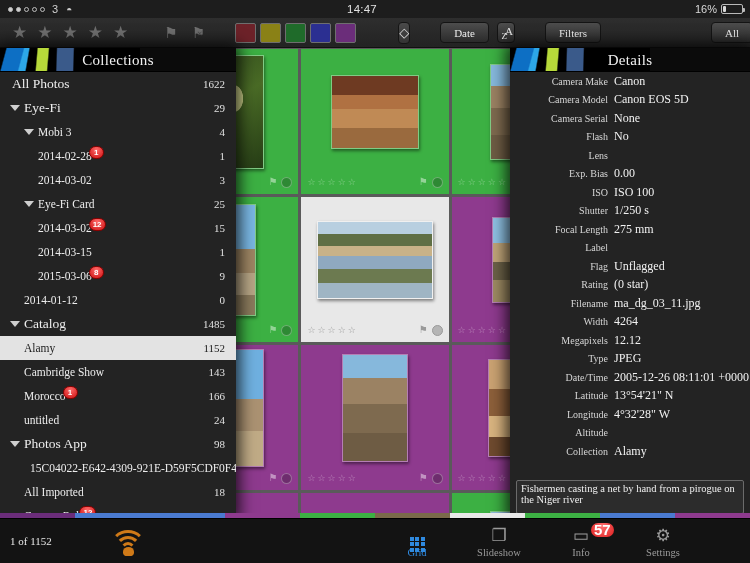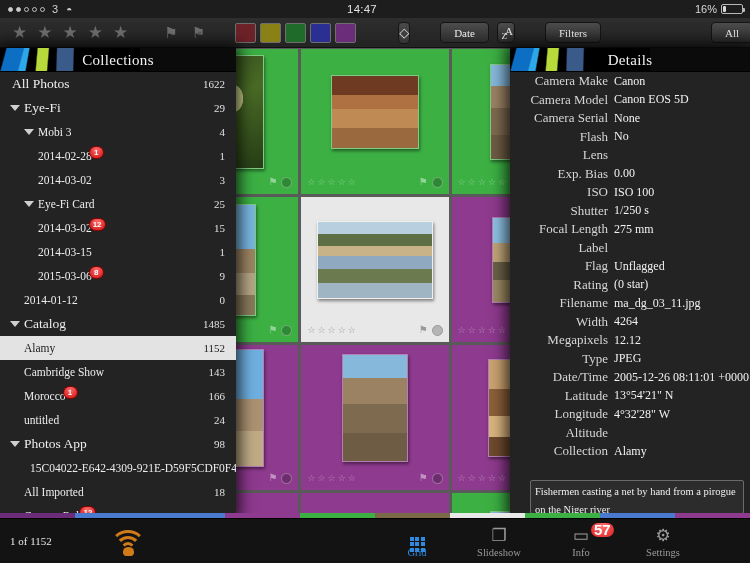--- a/index.html
+++ b/index.html
@@ -175,26 +175,26 @@
     display: inline-flex; align-items: center; justify-content: center;
     min-width: 15px; height: 13px; padding: 0 3px; margin-left: -3px; margin-top: -8px;
     background: radial-gradient(circle at 50% 25%, #ff6a6a, #cc1111);
     border: 1px solid #8b0000; border-radius: 7px;
     color: #fff; font-size: 8px; font-family: "Liberation Sans", sans-serif; font-weight: bold;
   }
   .crow.big .clabel { font-size: 13.5px; }
 
   
   .drow { display: flex; height: 18.5px; align-items: center; font-family: "Liberation Serif", serif; }
-  .dkey { width: 104px; text-align: right; padding-right: 6px; color: #d6d6d6; font-size: 13px; white-space: nowrap; }
+  .dkey { width: 104px; text-align: right; padding-right: 6px; color: #d6d6d6; font-size: 10px; white-space: nowrap; }
   .dval { color: #f2f2f2; font-size: 12px; white-space: nowrap; overflow: hidden; }
   .caption-box {
-    position: absolute; left: 20px; right: 6px; bottom: 4px; height: 34px;
+    position: absolute; left: 6px; right: 6px; bottom: 4px; height: 34px;
     background: #2c2c2c; border: 1px solid #6b6b6b; border-radius: 2px;
-    padding: 2px 4px; color: #f0f0f0; font-size: 10.5px; line-height: 18px;
+    padding: 2px 4px; color: #f0f0f0; font-size: 10.5px; line-height: 11px;
     font-family: "Liberation Serif", serif; overflow: hidden;
   }
 
   
   .tabbar {
     position: absolute; left: 0; bottom: 0; width: 750px; height: 45px;
     background: #131313; border-top: 1px solid #000;
     display: flex; align-items: center;
   }
   .counter { padding-left: 10px; color: #e7e7e7; font-size: 11px; font-family: "Liberation Serif", serif; }

